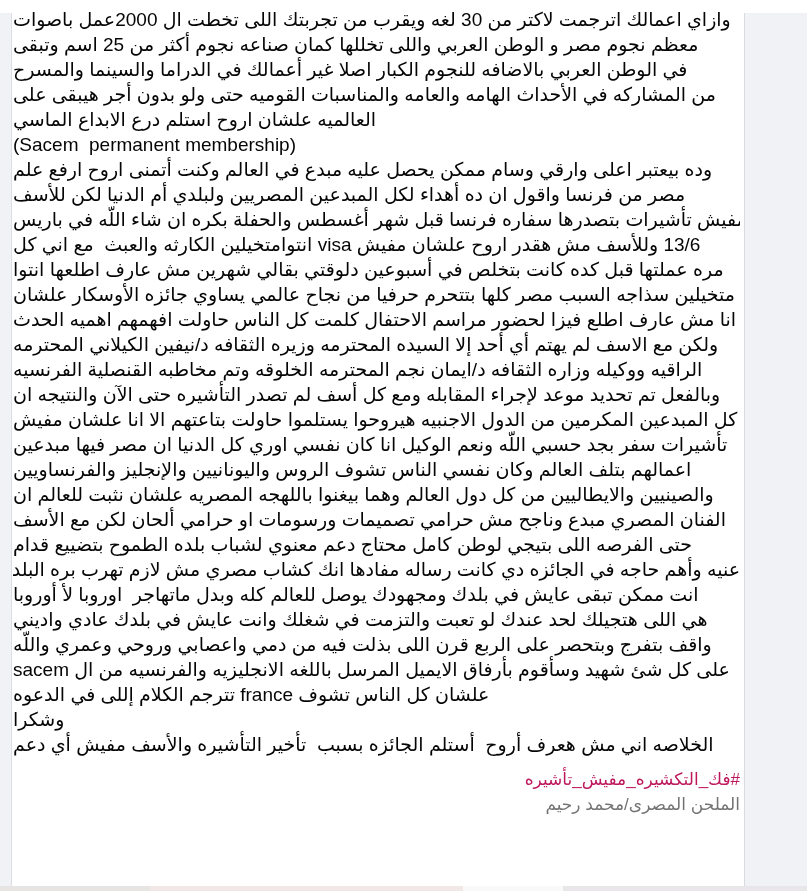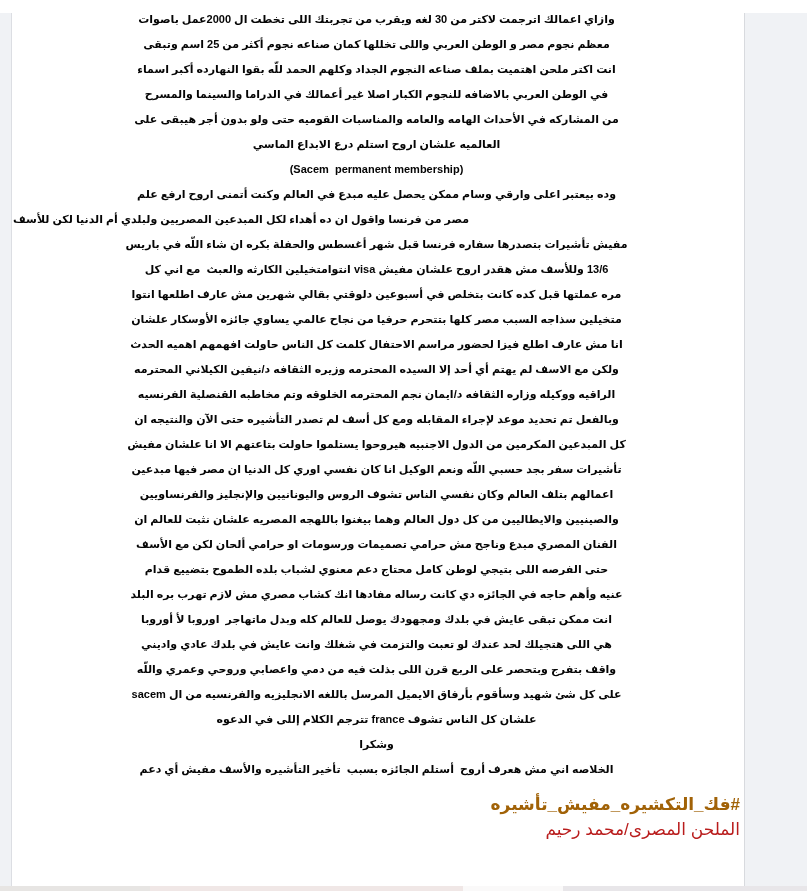--- a/index.html
+++ b/index.html
@@ -35,26 +35,25 @@
     position: absolute;
     left: 13px; top: 0;
     width: 727px;
     padding-top: 7px;
     overflow: hidden;
     direction: rtl;
   }
   .line {
     height: 25px;
     line-height: 25px;
-    font-size: 11px;
+    font-size: 19px;
     color: #050505;
     direction: rtl;
-    text-align: center;
+    text-align: left;
     white-space: pre;
-    font-weight: bold;
   }
   
   .lines-wrap > .line:nth-child(9) {
     direction: ltr;
     margin-right: 370px;
   }
   .hashtag-line {
     margin-top: 10px;
     height: 25px;
     line-height: 25px;
@@ -62,21 +61,21 @@
     direction: rtl;
     text-align: right;
     white-space: pre;
     color: #2374e1;
     cursor: pointer;
   }
   .signature-line {
     height: 25px;
     line-height: 25px;
     font-size: 17px;
-    color: #b91c1c;
+    color: #737373;
     direction: rtl;
     text-align: right;
     white-space: pre;
   }
   
   .bottom-strip { position: absolute; bottom: 0; height: 5px; }
   .seg-1 { left: 0;     width: 150px; background: #e7e5e3; }
   .seg-2 { left: 150px; width: 313px; background: #f0e7e6; }
   .seg-3 { left: 463px; width: 100px; background: #faf9f9; }
   .seg-4 { left: 563px; width: 244px; background: #e8e6e9; }
@@ -86,21 +85,20 @@
 
 <div class="page">
 
   <div class="left-strip"></div>
   <div class="right-panel"></div>
 
   <div class="post-text">
     <div class="lines-wrap">
         <div class="line">وازاي اعمالك اترجمت لاكتر من 30 لغه ويقرب من تجربتك اللى تخطت ال 2000عمل باصوات</div>
         <div class="line">معظم نجوم مصر و الوطن العربي واللى تخللها كمان صناعه نجوم أكثر من 25 اسم وتبقى</div>
-        <div class="line">انت اكتر ملحن اهتميت بملف صناعه النجوم الجداد وكلهم الحمد للّه بقوا النهارده أكبر اسماء</div>
         <div class="line">في الوطن العربي بالاضافه للنجوم الكبار اصلا غير أعمالك في الدراما والسينما والمسرح</div>
         <div class="line">من المشاركه في الأحداث الهامه والعامه والمناسبات القوميه حتى ولو بدون أجر هيبقى على</div>
         <div class="line">العالميه علشان اروح استلم درع الابداع الماسي</div>
         <div class="line">(Sacem  permanent membership)</div>
         <div class="line">وده بيعتبر اعلى وارقي وسام ممكن يحصل عليه مبدع في العالم وكنت أتمنى اروح ارفع علم</div>
         <div class="line">مصر من فرنسا واقول ان ده أهداء لكل المبدعين المصريين ولبلدي أم الدنيا لكن للأسف</div>
         <div class="line">مفيش تأشيرات بتصدرها سفاره فرنسا قبل شهر أغسطس والحفلة بكره ان شاء اللّه في باريس</div>
         <div class="line">13/6 وللأسف مش هقدر اروح علشان مفيش visa انتوامتخيلين الكارثه والعبث  مع اني كل</div>
         <div class="line">مره عملتها قبل كده كانت بتخلص في أسبوعين دلوقتي بقالي شهرين مش عارف اطلعها انتوا</div>
         <div class="line">متخيلين سذاجه السبب مصر كلها بتتحرم حرفيا من نجاح عالمي يساوي جائزه الأوسكار علشان</div>
@@ -116,21 +114,21 @@
         <div class="line">حتى الفرصه اللى بتيجي لوطن كامل محتاج دعم معنوي لشباب بلده الطموح بتضييع قدام</div>
         <div class="line">عنيه وأهم حاجه في الجائزه دي كانت رساله مفادها انك كشاب مصري مش لازم تهرب بره البلد</div>
         <div class="line">انت ممكن تبقى عايش في بلدك ومجهودك يوصل للعالم كله وبدل ماتهاجر  اوروبا لأ أوروبا</div>
         <div class="line">هي اللى هتجيلك لحد عندك لو تعبت والتزمت في شغلك وانت عايش في بلدك عادي واديني</div>
         <div class="line">واقف بتفرج وبتحصر على الربع قرن اللى بذلت فيه من دمي واعصابي وروحي وعمري واللّه</div>
         <div class="line">على كل شئ شهيد وسأقوم بأرفاق الايميل المرسل باللغه الانجليزيه والفرنسيه من ال sacem</div>
         <div class="line">علشان كل الناس تشوف france تترجم الكلام إللى في الدعوه</div>
         <div class="line">وشكرا</div>
         <div class="line">الخلاصه اني مش هعرف أروح  أستلم الجائزه بسبب  تأخير التأشيره والأسف مفيش أي دعم</div>
       </div>
-    <div class="hashtag-line" style="color: #a16207; font-weight: bold;">#فك_التكشيره_مفيش_تأشيره</div>
+    <div class="hashtag-line" style="color: #be185d;">#فك_التكشيره_مفيش_تأشيره</div>
     <div class="signature-line">الملحن المصرى/محمد رحيم</div>
   </div>
 
   <div class="bottom-strip seg-1"></div>
   <div class="bottom-strip seg-2"></div>
   <div class="bottom-strip seg-3"></div>
   <div class="bottom-strip seg-4"></div>
 
 </div>
 

